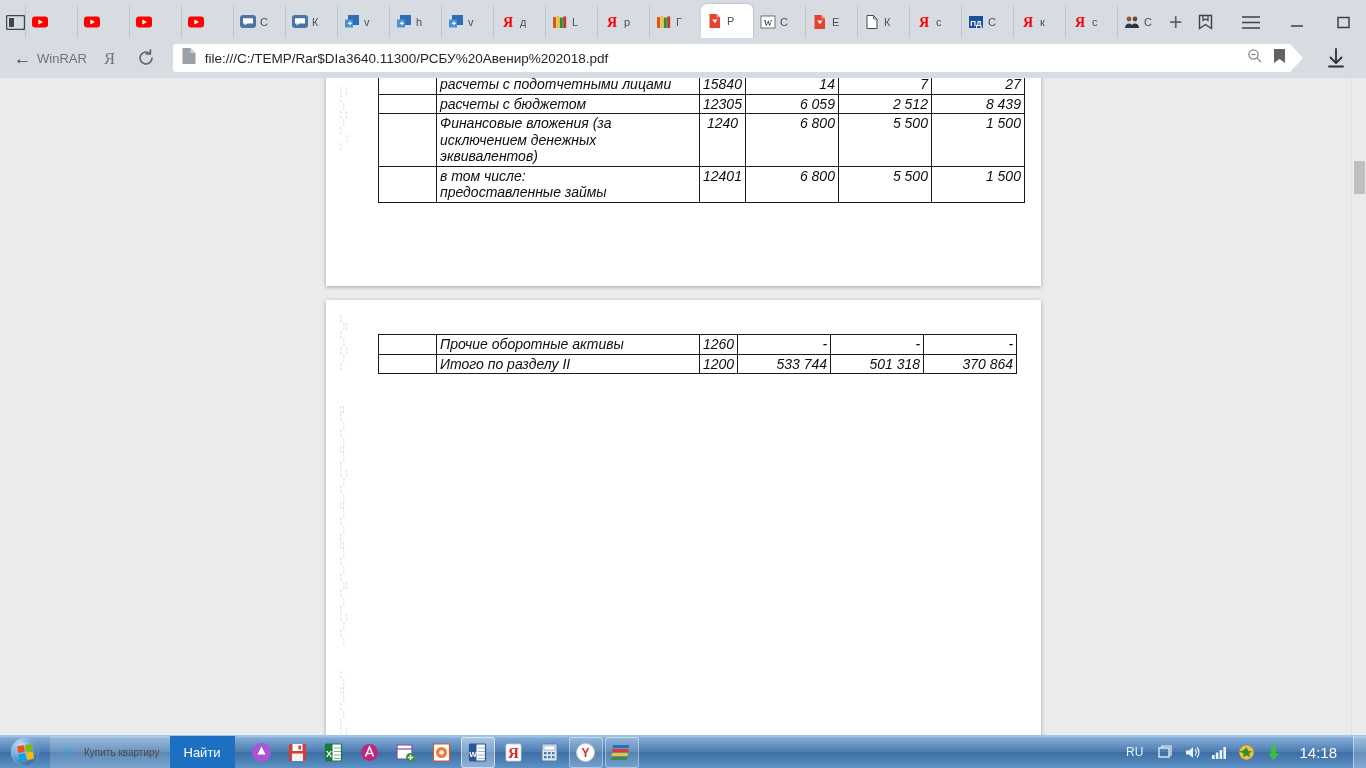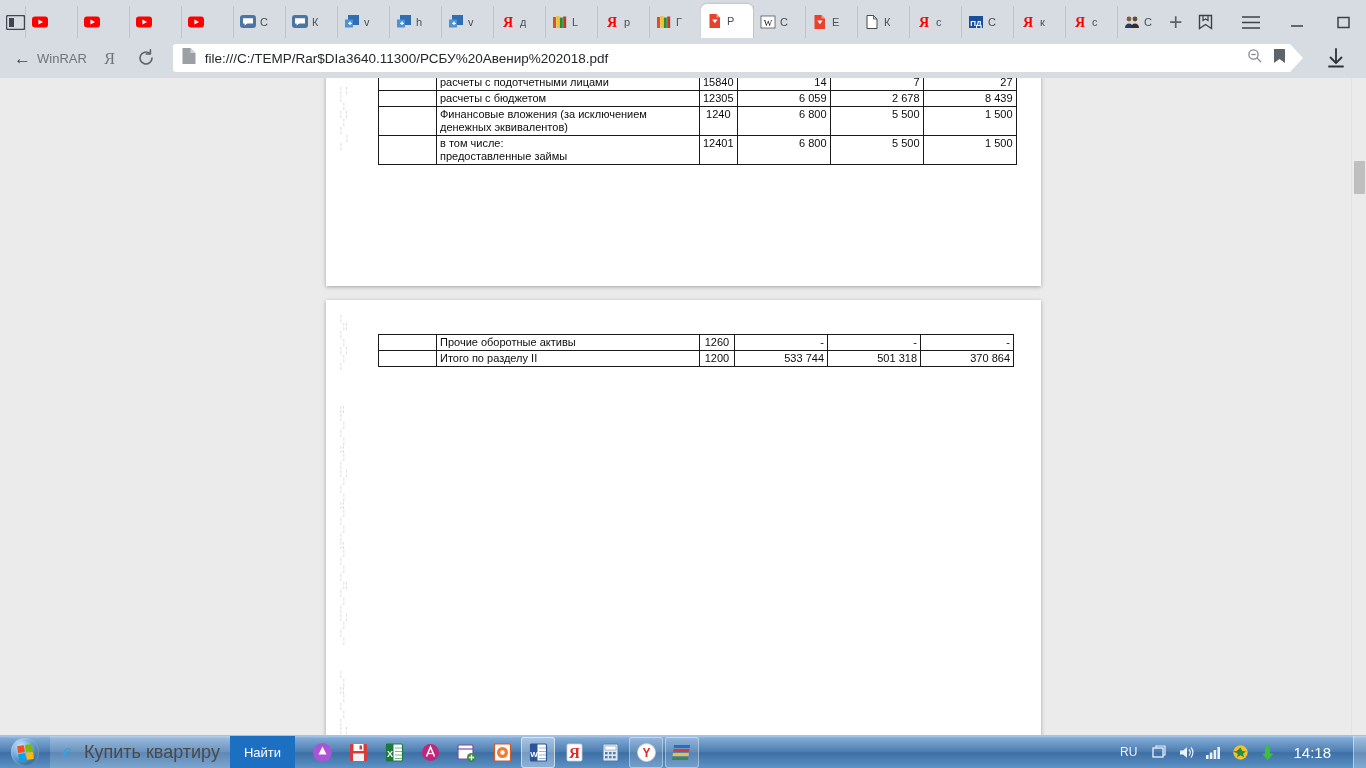--- a/index.html
+++ b/index.html
@@ -106,21 +106,21 @@
     position:absolute; background:#fff;
     box-shadow:0 1px 4px rgba(0,0,0,.30);
   }
   #page-a { left:326px; top:-170px; width:715px; height:378px; }
   #page-b { left:326px; top:222px; width:715px; height:508px; }
 
   
   table.doc {
     border-collapse:collapse; position:absolute;
     font-family:"Liberation Sans", sans-serif;
-    font-size:11px; color:#0d0d0d; table-layout:fixed;
+    font-size:14px; color:#0d0d0d; table-layout:fixed;font-style:italic;
   }
   table.doc td { border:1px solid #1a1a1a; padding:1px 3px; vertical-align:top; line-height:1.18; height:15px; }
   td.c-blank { width:58px; }
   td.c-name  { width:263px; }
   td.c-code  { width:35px; text-align:center; vertical-align:middle; }
   td.c-num   { width:93px; text-align:right; vertical-align:bottom; }
   td.indent  { padding-left:14px; }
   td.bold    { font-weight:bold; }
   tr.thick td { border-top-width:2px; }
   tr.thickb td { border-bottom-width:2px; }
@@ -152,31 +152,31 @@
     display:flex; align-items:center; justify-content:center;
     box-shadow:0 0 3px rgba(255,255,255,.6) inset;
   }
   .orb-flag { width:15px; height:15px; display:grid; grid-template-columns:1fr 1fr; grid-template-rows:1fr 1fr; gap:1.3px; transform:rotate(-8deg); }
   .orb-flag i { display:block; border-radius:1px; }
 
   #ie-item {
     display:flex; align-items:center; gap:6px; height:33px; padding:0 10px 0 6px;
     cursor:pointer; background:rgba(255,255,255,.18);
   }
-  #ie-item .lbl { font-size:18px; color:#4a4a4a; white-space:nowrap;text-align:right; }
+  #ie-item .lbl { font-size:10px; color:#4a4a4a; white-space:nowrap;text-align:right; }
   #findbtn {
     background:#1d6fc1; color:#fff; font-size:13px; height:33px;
     display:flex; align-items:center; padding:0 14px; cursor:pointer;
   }
   #qlaunch { display:flex; align-items:center; gap:2px; padding-left:10px; }
   .tb-ic { width:34px; height:31px; display:flex; align-items:center; justify-content:center; cursor:pointer; border-radius:3px; }
   .tb-ic.on { background:rgba(255,255,255,.30); border:1px solid rgba(255,255,255,.55); }
   .tb-ic.framed { background:rgba(255,255,255,.14); border:1px solid rgba(255,255,255,.40); }
 
-  #tray { margin-left:auto; display:flex; align-items:center; gap:9px; padding-right:14px; height:33px; }
+  #tray { margin-left:auto; display:flex; align-items:center; gap:9px; padding-right:8px; height:33px; }
   #tray .ru { font-size:12px; color:#e9f2fb; padding:0 4px; cursor:pointer; }
   .tray-ic { width:18px; height:18px; display:flex; align-items:center; justify-content:center; cursor:pointer; }
   #clock { font-size:15px; color:#fff; padding:0 8px; cursor:pointer; white-space:nowrap; }
   #showdesk { width:13px; height:33px; background:rgba(255,255,255,.22); border-left:1px solid rgba(255,255,255,.45); cursor:pointer; }
 </style>
 </head>
 <body>
 
 <div id="desktop">
   <div id="bg-window-top"></div>
@@ -515,21 +515,21 @@
             <td class="c-code" style="height:9px;">15840</td>
             <td class="c-num" style="height:9px;">14</td>
             <td class="c-num" style="height:9px;">7</td>
             <td class="c-num" style="height:9px;">27</td>
           </tr>
           <tr>
             <td class="c-blank"></td>
             <td class="c-name indent">расчеты с бюджетом</td>
             <td class="c-code">12305</td>
             <td class="c-num">6 059</td>
-            <td class="c-num">2 678</td>
+            <td class="c-num">2 512</td>
             <td class="c-num">8 439</td>
           </tr>
           <tr>
             <td class="c-blank"></td>
             <td class="c-name" style="height:26px;">Финансовые вложения (за исключением денежных эквивалентов)</td>
             <td class="c-code">1240</td>
             <td class="c-num">6 800</td>
             <td class="c-num">5 500</td>
             <td class="c-num">1 500</td>
           </tr>

